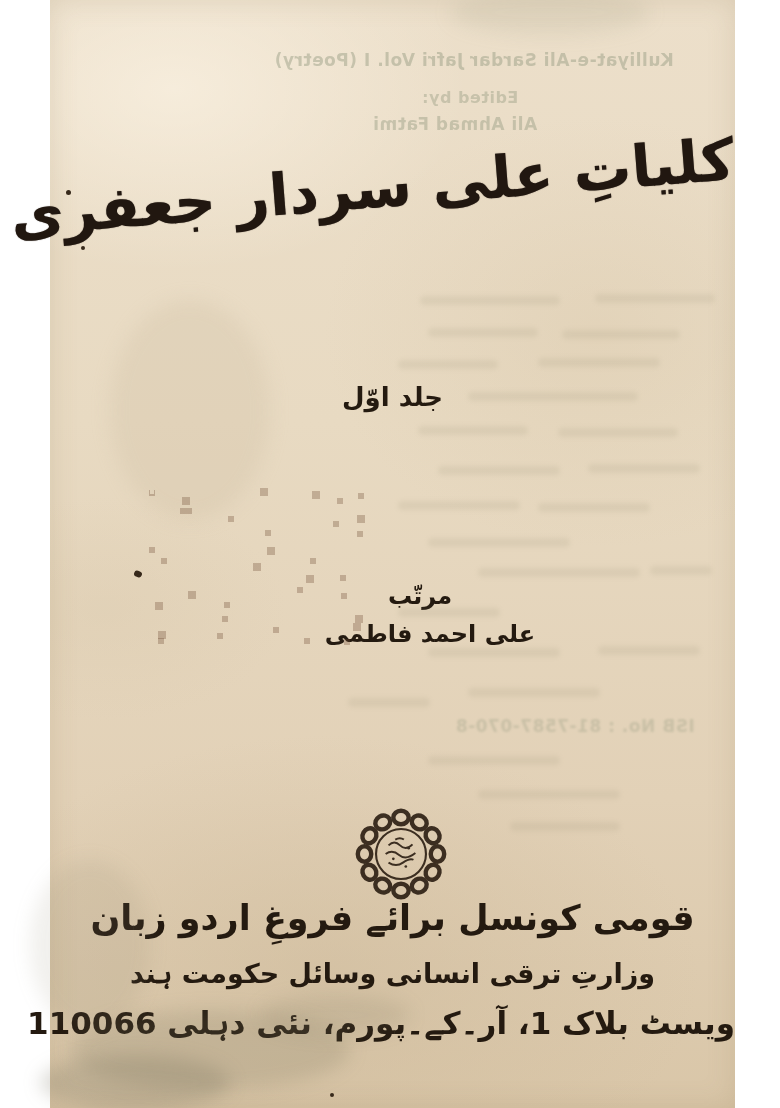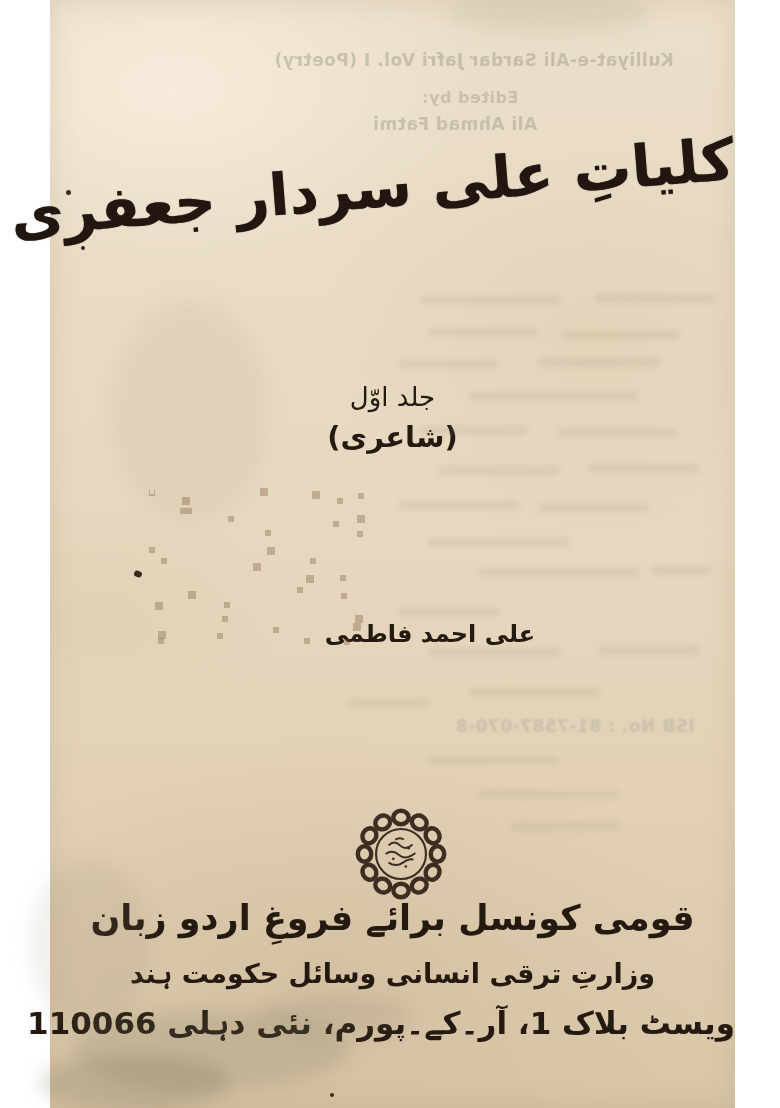--- a/index.html
+++ b/index.html
@@ -24,21 +24,21 @@
 
   
   .bleed{color:#8e957b;transform:scaleX(-1);white-space:nowrap;text-align:center;
          font-weight:bold;letter-spacing:.5px;filter:blur(.6px);}
 
   .main-title{
     font-size:58px;font-weight:bold;width:100%;left:0;top:152px;
     transform:rotate(-4.5deg);color:#211710;
     text-shadow:0 0 1px rgba(33,23,16,.6);
   }
-  .volume-line{font-size:26px;font-weight:normal;width:100%;left:0;top:382px;text-align:center;}
+  .volume-line{font-size:26px;font-weight:bold;width:100%;left:0;top:382px;text-align:center;}
   .genre-line{font-size:29px;font-weight:bold;width:100%;left:0;top:420px;}
   .editor-label{font-size:24px;font-weight:bold;left:170px;width:400px;top:582px;}
   .editor-name{font-size:24px;font-weight:bold;left:180px;width:400px;top:620px;}
   .publisher-line{font-size:35px;font-weight:bold;width:100%;left:0;top:898px;}
   .ministry-line{font-size:27px;font-weight:bold;width:100%;left:0;top:958px;}
   .address-line{font-size:31px;font-weight:bold;width:100%;left:0;top:1005px;}
 
   .emblem{left:303px;top:806px;}
 
   
@@ -54,22 +54,22 @@
 <div class="scan">
   <div class="paper">
 
     <div class="el bleed" style="top:50px;left:214px;width:420px;font-size:17px;opacity:.42;">Kulliyat-e-Ali Sardar Jafri Vol. I (Poetry)</div>
     <div class="el bleed" style="top:88px;left:320px;width:200px;font-size:16px;opacity:.38;">Edited by:</div>
     <div class="el bleed" style="top:114px;left:285px;width:240px;font-size:17px;opacity:.40;">Ali Ahmad Fatmi</div>
 
     <div class="el urdu main-title" lang="ur">کلیاتِ علی سردار جعفری</div>
 
     <div class="el urdu volume-line" lang="ur">جلد اوّل</div>
-    <div class="el urdu genre-line" lang="ur">(شاعری)</div>
 
+    <div class="el urdu editor-label" lang="ur">مرتّب</div>
     <div class="el urdu editor-name" lang="ur">علی احمد فاطمی</div>
 
     <div class="el bleed" style="top:716px;left:400px;width:250px;font-size:17px;opacity:.30;filter:blur(1px);">ISB No. : 81-7587-070-8</div>
 
     <svg class="el emblem" width="96" height="96" viewBox="0 0 100 100">
       <g stroke="#2b1e12" fill="none" opacity="0.9">
         <g id="petals" stroke-width="4.6">
           <ellipse cx="50" cy="12" rx="8" ry="7"></ellipse>
           <ellipse cx="50" cy="12" rx="8" ry="7" transform="rotate(30 50 50)"></ellipse>
           <ellipse cx="50" cy="12" rx="8" ry="7" transform="rotate(60 50 50)"></ellipse>

